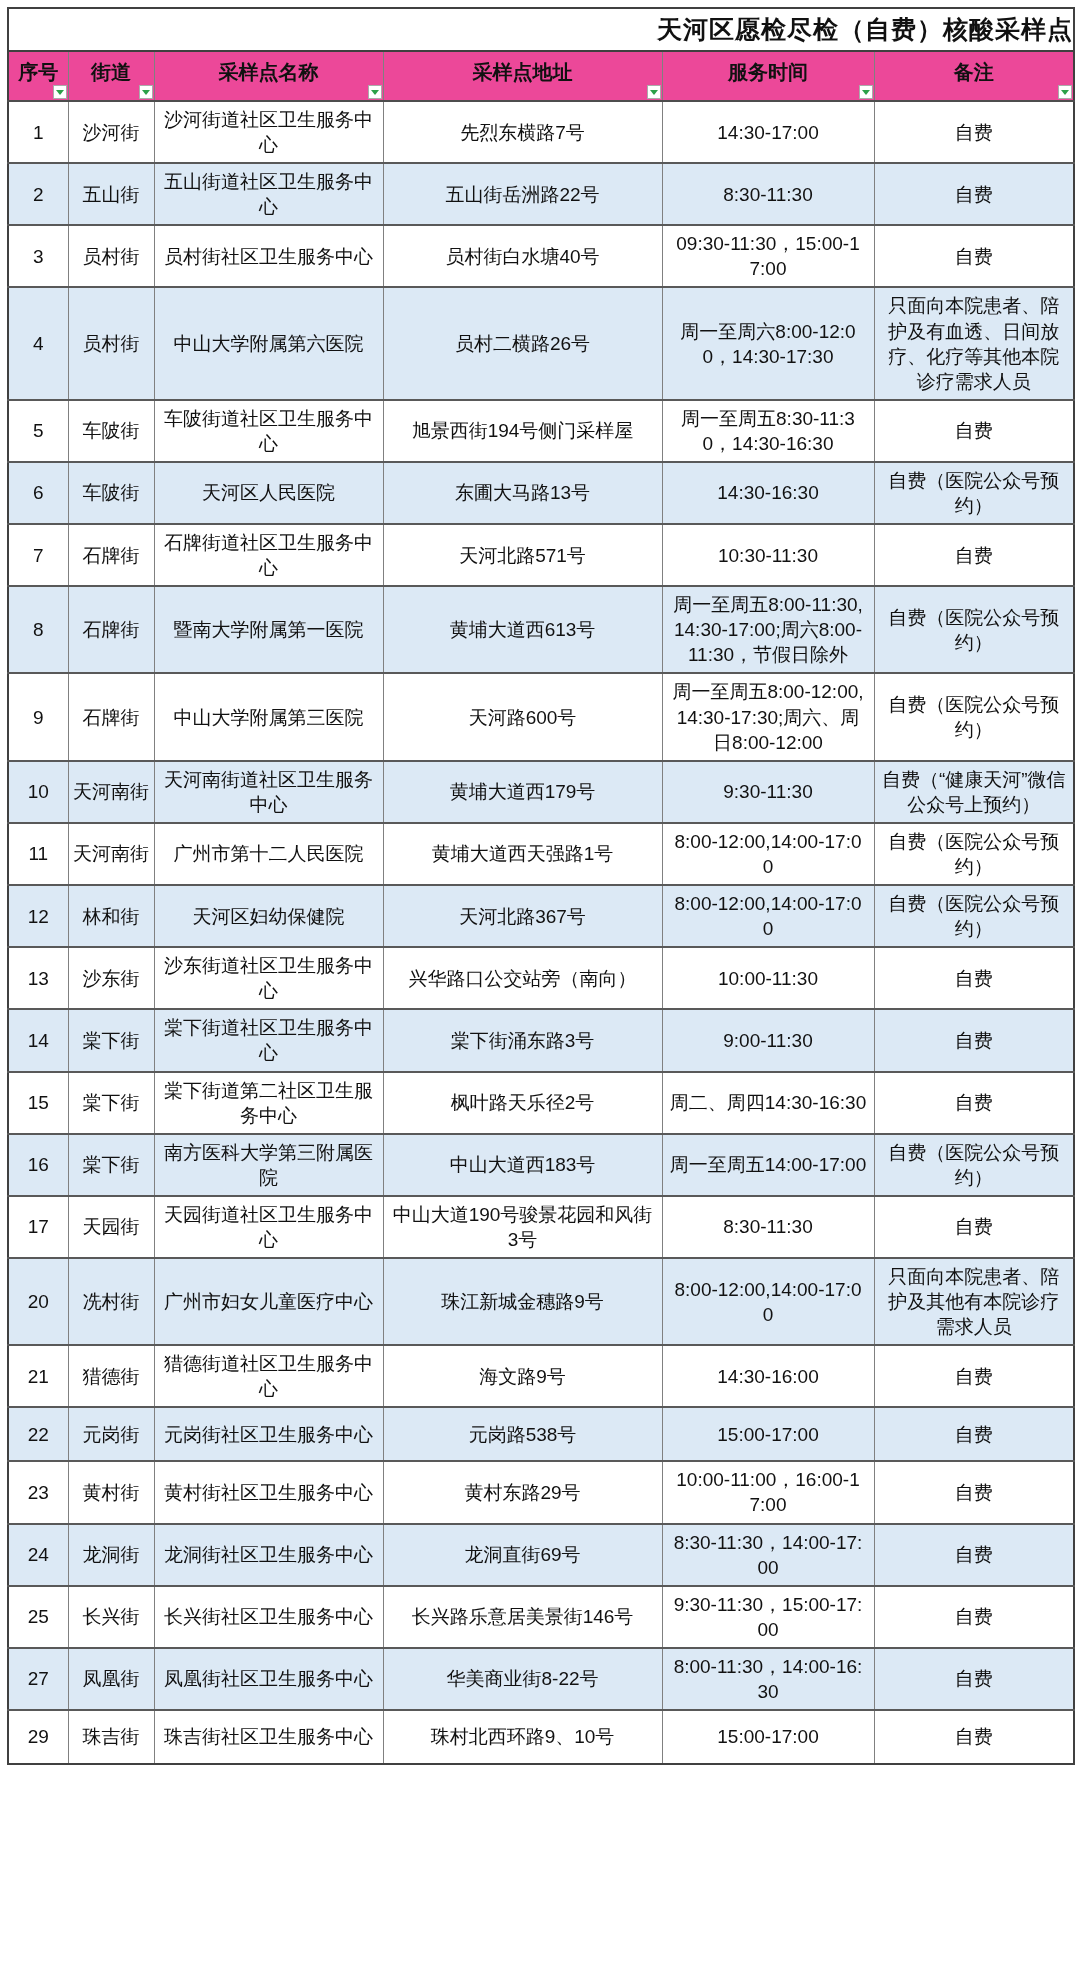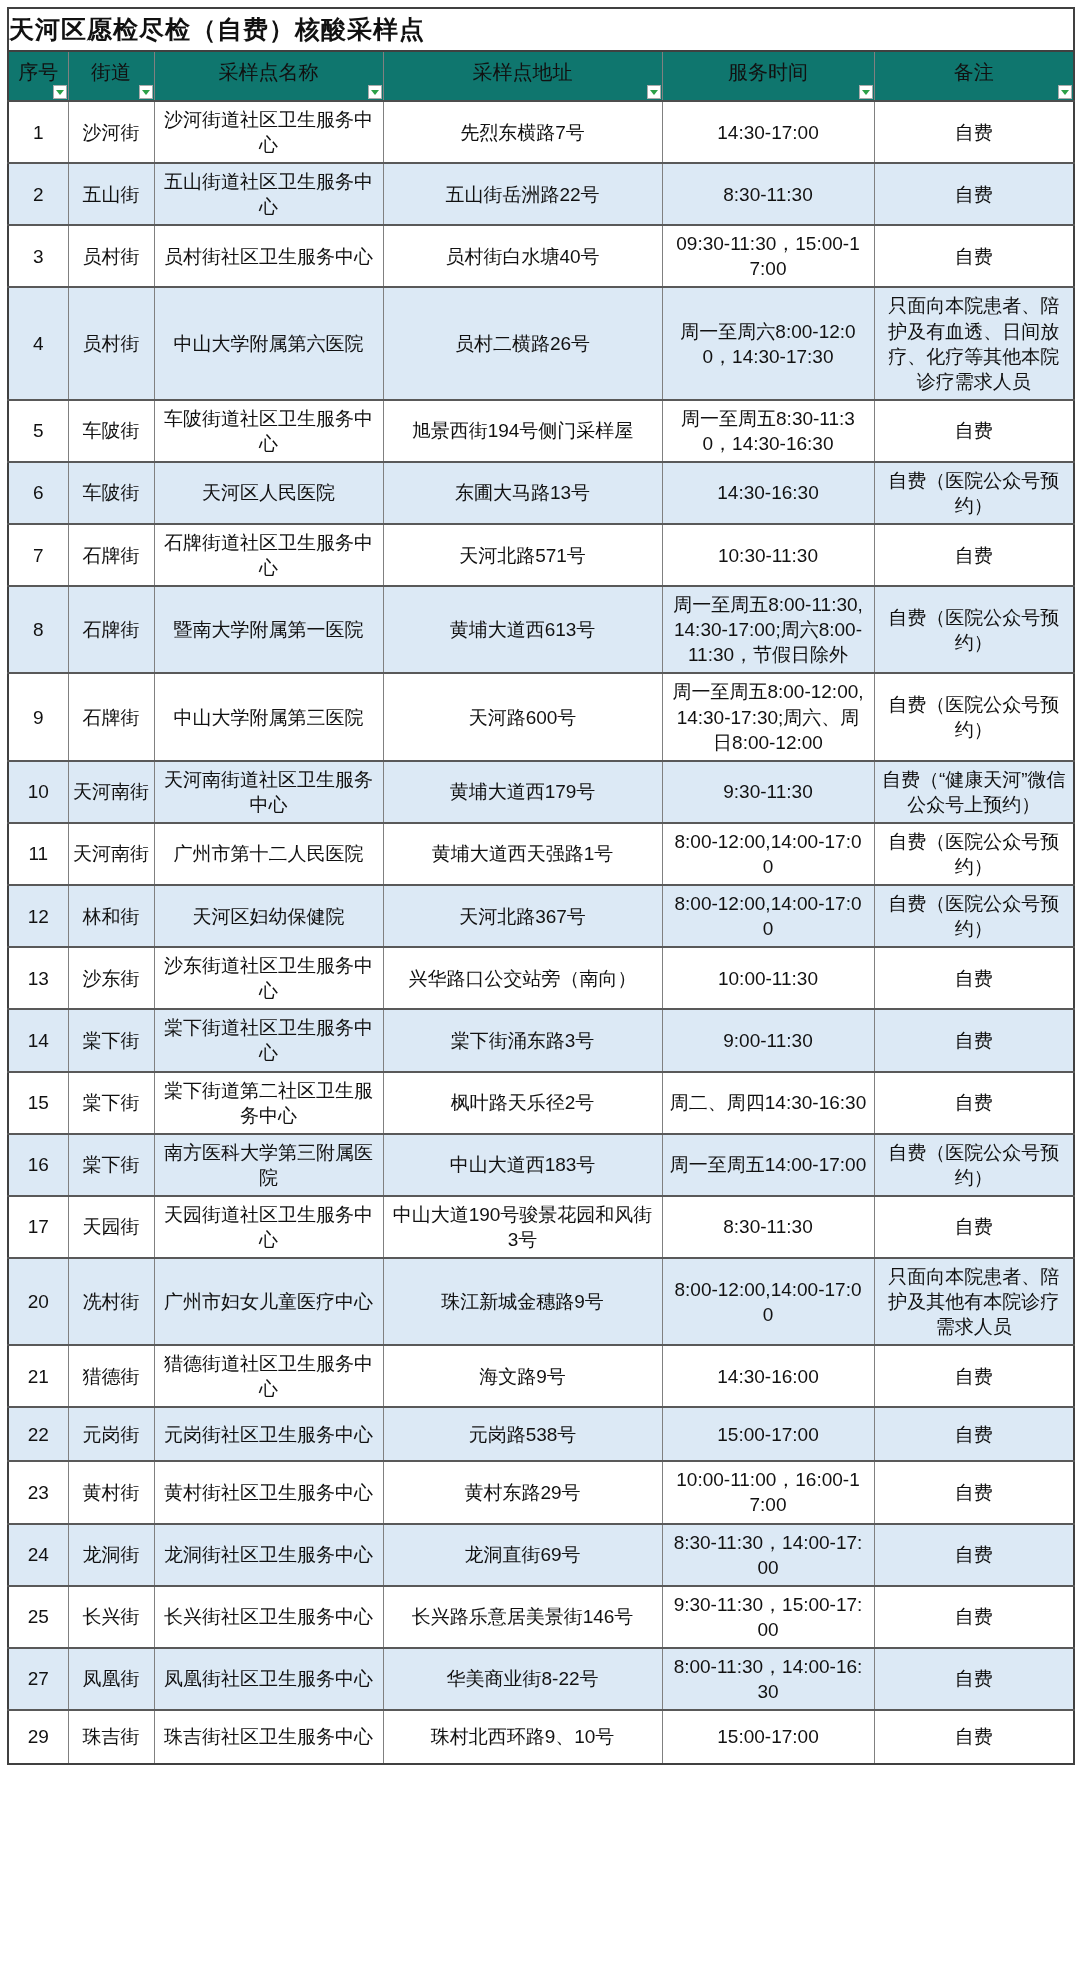--- a/index.html
+++ b/index.html
@@ -15,36 +15,36 @@
   table.grid {
     width: 1066px;
     border-collapse: collapse;
     table-layout: fixed;
     border: 2px solid #404040;
   }
   
   tr.title-row td {
     background: #ffffff;
     height: 43px;
-    text-align: left;
+    text-align: right;
     vertical-align: middle;
     font-size: 25px;
     font-weight: bold;
     border-bottom: 2px solid #404040;
     letter-spacing: 1px;
   }
   
   tr.header-row th {
     position: relative;
-    background: #0f766e;
+    background: #ec4899;
     height: 50px;
     text-align: center;
     vertical-align: middle;
     font-size: 20px;
-    font-weight: normal;
+    font-weight: bold;
     border-left: 1px solid #808080;
     border-bottom: 2px solid #4d4d4d;
     padding: 4px 2px 12px 2px;
   }
   tr.header-row th:first-child { border-left: none; }
   
   tbody td {
     height: 54px;
     text-align: center;
     vertical-align: middle;

